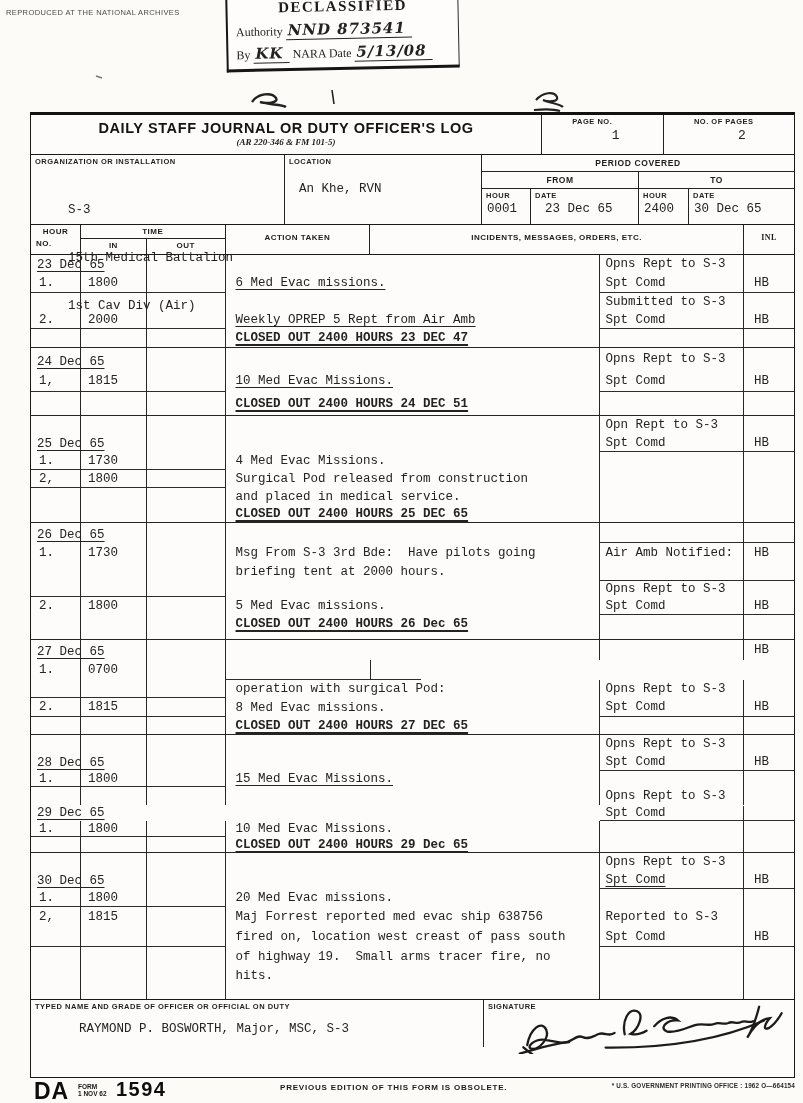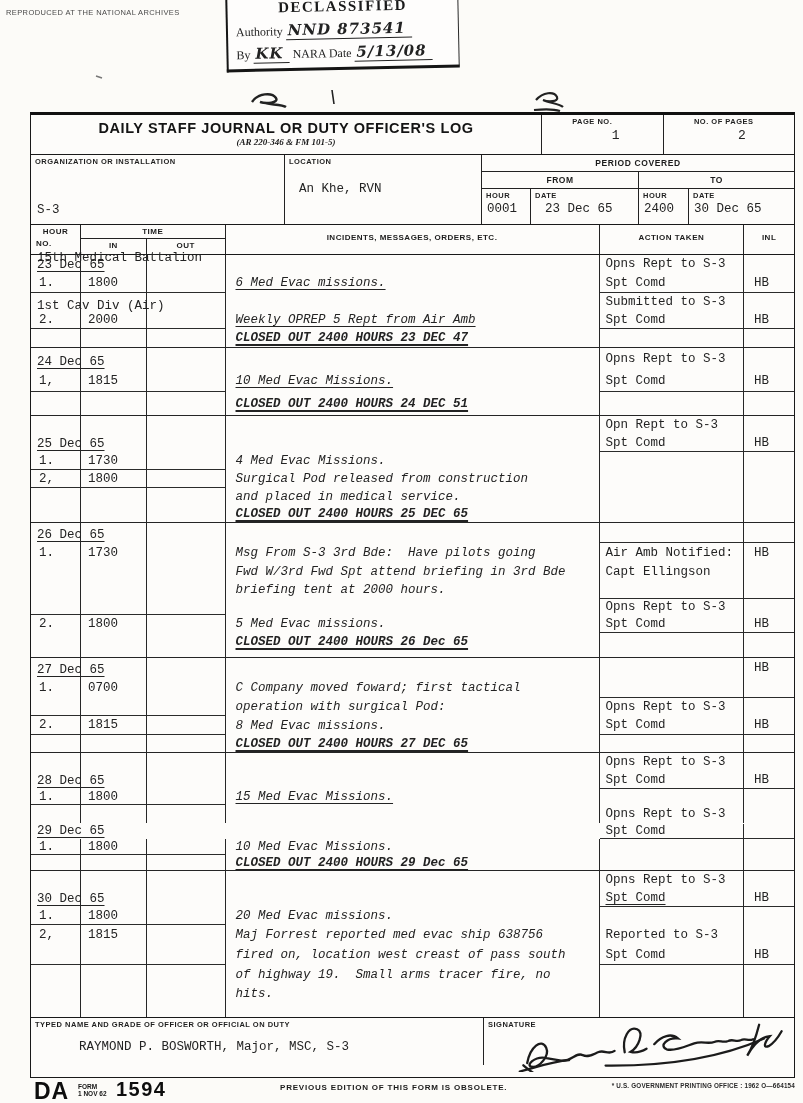--- a/index.html
+++ b/index.html
@@ -46,36 +46,36 @@
   .form-title{font-weight:bold;font-size:14.5px;letter-spacing:.6px;margin-top:5px;color:#141414;}
   .form-sub{font-family:"Liberation Serif","DejaVu Serif",serif;font-style:italic;font-weight:bold;font-size:9px;margin-top:1px;}
   .pg-cell{width:103px;}
   .pgs-cell{width:112px;}
   .pg-val{text-align:center;font-size:13px;margin-top:2px;font-family:"Liberation Mono","DejaVu Sans Mono",monospace;}
   
   .orgband{height:70px;}
   .org-cell{width:255px;}
   .loc-cell{width:198px;}
   .per-cell{width:312px;border-right:none;display:flex;flex-direction:column;}
-  .org-lines{padding:4px 0 0 6px;line-height:16px;}
+  .org-lines{padding:4px 0 0 6px;line-height:16px;margin-left:31px;}
   .loc-val{padding:16px 0 0 14px;}
   .per-title{height:17px;text-align:center;font-size:8.5px;font-weight:bold;letter-spacing:.6px;border-bottom:1.2px solid #222;padding-top:3px;box-sizing:border-box;}
   .fromto{display:flex;height:17px;border-bottom:1.2px solid #222;box-sizing:border-box;}
   .fromto div{box-sizing:border-box;text-align:center;font-size:8.5px;font-weight:bold;letter-spacing:.5px;padding-top:3px;}
   .ft-from{width:157px;border-right:1.2px solid #222;}
   .ft-to{width:155px;}
   .hd-row{display:flex;flex:1;}
   .hd-c{box-sizing:border-box;border-right:1.2px solid #222;}
   .hd-c:last-child{border-right:none;}
   .hd-hour1{width:49px;}.hd-date1{width:108px;}.hd-hour2{width:50px;}.hd-date2{width:105px;}
   .hd-c .typed{display:block;padding:2px 0 0 5px;}
   
   .thead{height:30px;display:flex;border-bottom:1.2px solid #191919;box-sizing:border-box;}
   .th{box-sizing:border-box;border-right:1.2px solid #222;font-size:8px;font-weight:bold;letter-spacing:.5px;text-align:center;}
-  .th:last-child{border-right:none;}
+  .th:last-child{border-right:none;font-family:Liberation Serif, serif;}
   .th-item{width:50px;}
   .th-time{width:145px;display:flex;flex-direction:column;}
   .th-time-top{height:14px;border-bottom:1.2px solid #222;padding-top:2px;box-sizing:border-box;}
   .th-time-bot{flex:1;display:flex;}
   .th-in{width:66px;border-right:1.2px solid #222;box-sizing:border-box;padding-top:2px;}
   .th-out{flex:1;padding-top:2px;}
   .th-item .t1{padding-top:2px;}
   .th-item .t2{margin-top:3px;text-align:left;padding-left:5px;}
   .th-inc{width:375px;padding-top:8px;}
   .th-act{width:145px;padding-top:8px;}
@@ -83,21 +83,21 @@
   
   .jbody{display:block;}
   .jrow{display:flex;box-sizing:border-box;}
   .jrow.bb{border-bottom:1.2px solid #252525;}
   .cell{box-sizing:border-box;border-right:1.2px solid #262626;position:relative;display:flex;align-items:center;overflow:visible;}
   .cell:last-child{border-right:none;}
   .cell.bb{border-bottom:1.2px solid #2b2b2b;}
   .c-item{width:50px;padding-left:8px;}
   .c-tin{width:66px;padding-left:7px;}
   .c-tout{width:79px;}
-  .c-inc{width:375px;padding-left:10px;font-style:italic;}
+  .c-inc{width:375px;padding-left:10px;}
   .c-act{width:145px;padding-left:6px;}
   .c-inl{width:50px;padding-left:10px;}
   .date-span{position:absolute;left:6px;bottom:1px;white-space:nowrap;z-index:2;}
   .closed{font-weight:bold;text-decoration-thickness:1.8px;}
   
   .fband{height:48px;display:flex;box-sizing:border-box;border-top:1.5px solid #191919;}
   .fn-cell{width:453px;box-sizing:border-box;border-right:1.2px solid #222;}
   .sig-cell{flex:1;position:relative;}
   .fn-name{padding:11px 0 0 48px;}
   .sigsvg{position:absolute;left:28px;top:-8px;}
@@ -197,22 +197,22 @@
       <div class="t1">HOUR</div>
       <div class="t2">NO.</div>
     </div>
     <div class="th th-time">
       <div class="th-time-top">TIME</div>
       <div class="th-time-bot">
         <div class="th-in">IN</div>
         <div class="th-out">OUT</div>
       </div>
     </div>
+    <div class="th th-act">ACTION TAKEN</div>
     <div class="th th-inc">INCIDENTS, MESSAGES, ORDERS, ETC.</div>
-    <div class="th th-act">ACTION TAKEN</div>
     <div class="th th-inl">INL</div>
   </div>
 
   <div class="jbody">
       <div class="jrow" style="height: 18px;">
         <div class="cell c-item">
           <span class="typed date-span u">23 Dec 65</span>
         </div>
         <div class="cell c-tin"></div>
         <div class="cell c-tout"></div>
@@ -410,32 +410,20 @@
         <div class="cell c-tout"></div>
         <div class="cell c-inc">
           <span class="typed">Msg From S-3 3rd Bde:  Have pilots going</span>
         </div>
         <div class="cell c-act">
           <span class="typed">Air Amb Notified:</span>
         </div>
         <div class="cell c-inl">
           <span class="typed">HB</span>
         </div>
-      </div>
-      <div class="jrow" style="height: 18px;">
-        <div class="cell c-item"></div>
-        <div class="cell c-tin"></div>
-        <div class="cell c-tout"></div>
-        <div class="cell c-inc">
-          <span class="typed">Fwd W/3rd Fwd Spt attend briefing in 3rd Bde</span>
-        </div>
-        <div class="cell c-act">
-          <span class="typed">Capt Ellingson</span>
-        </div>
-        <div class="cell c-inl"></div>
       </div>
       <div class="jrow" style="height: 18px;">
         <div class="cell c-item"></div>
         <div class="cell c-tin"></div>
         <div class="cell c-tout"></div>
         <div class="cell c-inc">
           <span class="typed">briefing tent at 2000 hours.</span>
         </div>
         <div class="cell c-act bb"></div>
         <div class="cell c-inl bb"></div>
@@ -499,23 +487,20 @@
         </div>
       </div>
       <div class="jrow" style="height: 20px;">
         <div class="cell c-item">
           <span class="typed">1.</span>
         </div>
         <div class="cell c-tin">
           <span class="typed">0700</span>
         </div>
         <div class="cell c-tout"></div>
-        <div class="cell c-inc">
-          <span class="typed">C Company moved foward; first tactical</span>
-        </div>
         <div class="cell c-act bb"></div>
         <div class="cell c-inl bb"></div>
       </div>
       <div class="jrow" style="height: 18px;">
         <div class="cell c-item bb"></div>
         <div class="cell c-tin bb"></div>
         <div class="cell c-tout bb"></div>
         <div class="cell c-inc">
           <span class="typed">operation with surgical Pod:</span>
         </div>

